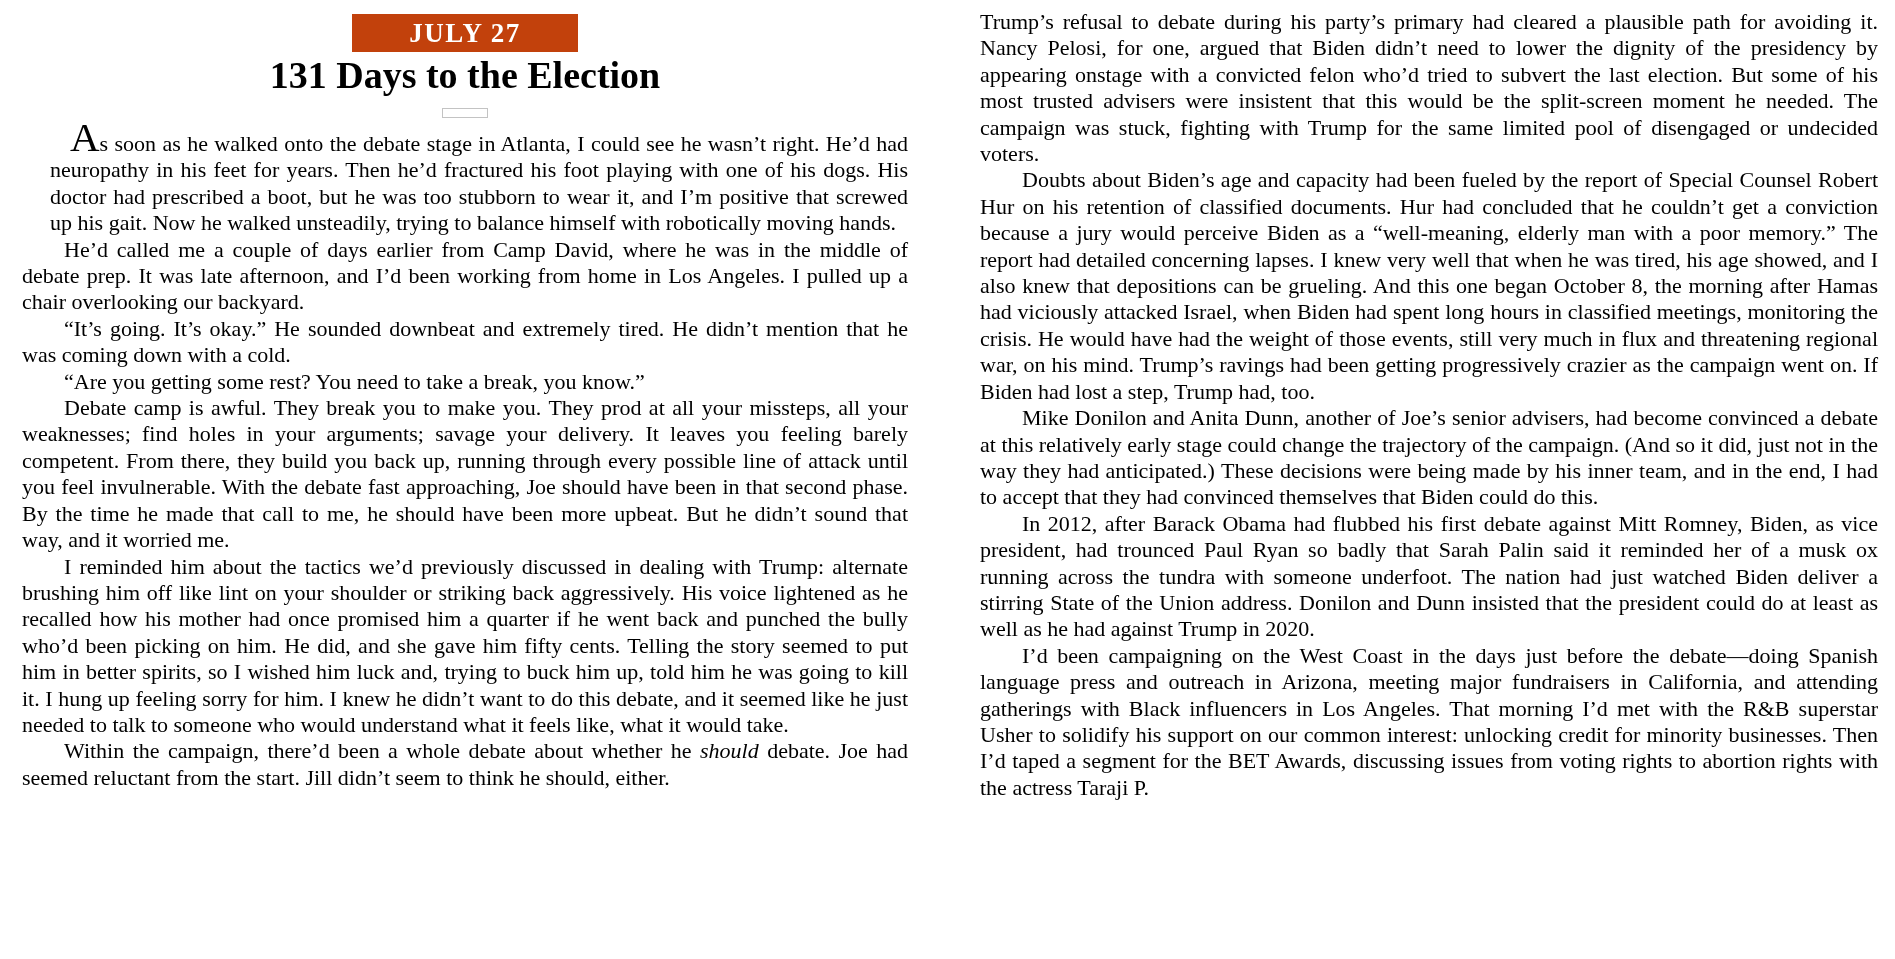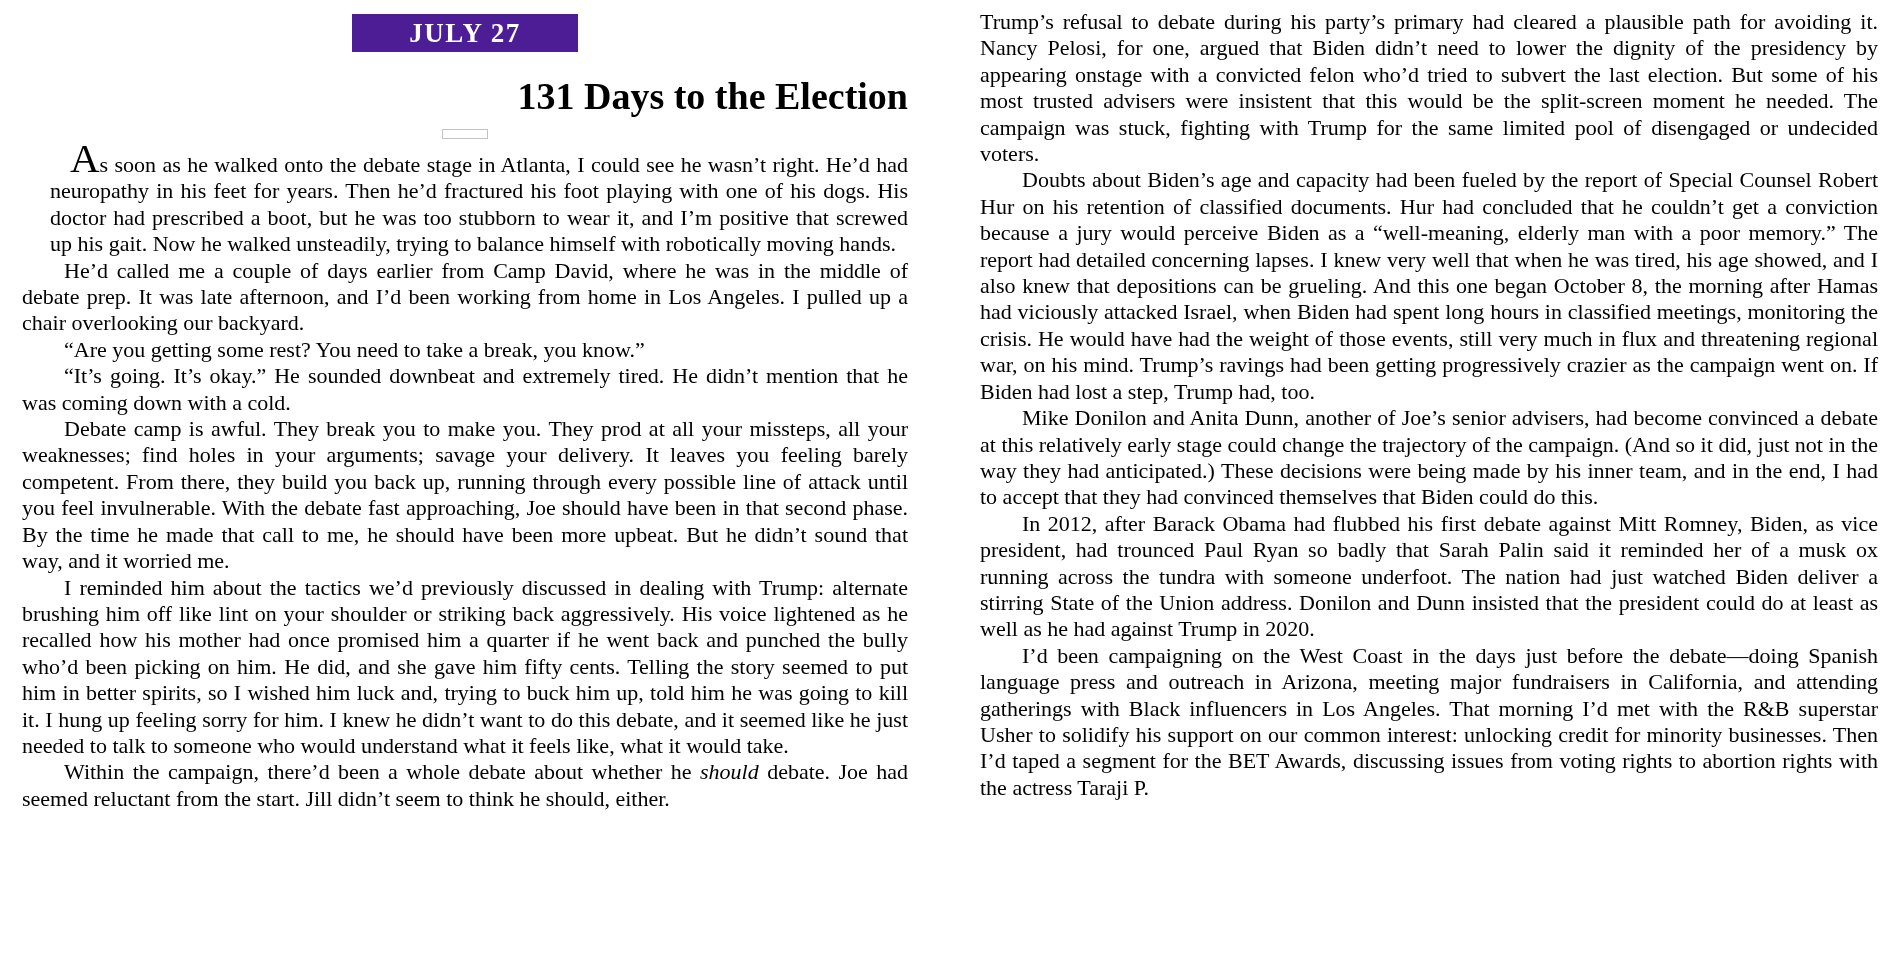--- a/index.html
+++ b/index.html
@@ -14,32 +14,32 @@
     color: #000000;
   }
   .column { position: absolute; top: 0; }
   .column-left  { left: 22px;  width: 886px; }
   .column-right { left: 980px; width: 898px; top: 9px; }
 
   .chapter-header { width: 100%; }
   .date-box {
     width: 226px; height: 38px;
     margin: 14px auto 0 auto;
-    background: #4c1d95;
+    background: #c2410c;
     color: #ffffff;
     display: flex; align-items: center; justify-content: center;
     font-weight: bold;
     font-size: 27px;
     letter-spacing: 1.5px;
   }
   .chapter-title {
-    text-align: right;
+    text-align: center;
     font-size: 38px;
     font-weight: bold;
-    margin-top: 21px;
+    margin-top: 0;
     line-height: 46px;
   }
   .ornament {
     width: 46px; height: 10px;
     border: 1px solid #c3c3c3;
     background: #ffffff;
     margin: 10px auto 0 auto;
   }
 
   p.body-par {
@@ -63,22 +63,22 @@
     <div class="date-box">
       <span>JULY 27</span>
     </div>
     <h1 class="chapter-title">131 Days to the Election</h1>
     <div class="ornament"></div>
   </div>
 
   <p class="body-par opening"><span class="initial-cap">A</span><span>s soon as he walked onto the debate stage in Atlanta, I could see he wasn’t right. He’d had neuropathy in his feet for years. Then he’d fractured his foot playing with one of his dogs. His doctor had prescribed a boot, but he was too stubborn to wear it, and I’m positive that screwed up his gait. Now he walked unsteadily, trying to balance himself with robotically moving hands.</span></p>
 
   <p class="body-par indent">He’d called me a couple of days earlier from Camp David, where he was in the middle of debate prep. It was late afternoon, and I’d been working from home in Los Angeles. I pulled up a chair overlooking our backyard.</p>
+  <p class="body-par indent">“It’s going. It’s okay.” He sounded downbeat and extremely tired. He didn’t mention that he was coming down with a cold.</p>
   <p class="body-par indent">“Are you getting some rest? You need to take a break, you know.”</p>
-  <p class="body-par indent">“It’s going. It’s okay.” He sounded downbeat and extremely tired. He didn’t mention that he was coming down with a cold.</p>
   <p class="body-par indent">Debate camp is awful. They break you to make you. They prod at all your missteps, all your weaknesses; find holes in your arguments; savage your delivery. It leaves you feeling barely competent. From there, they build you back up, running through every possible line of attack until you feel invulnerable. With the debate fast approaching, Joe should have been in that second phase. By the time he made that call to me, he should have been more upbeat. But he didn’t sound that way, and it worried me.</p>
   <p class="body-par indent">I reminded him about the tactics we’d previously discussed in dealing with Trump: alternate brushing him off like lint on your shoulder or striking back aggressively. His voice lightened as he recalled how his mother had once promised him a quarter if he went back and punched the bully who’d been picking on him. He did, and she gave him fifty cents. Telling the story seemed to put him in better spirits, so I wished him luck and, trying to buck him up, told him he was going to kill it. I hung up feeling sorry for him. I knew he didn’t want to do this debate, and it seemed like he just needed to talk to someone who would understand what it feels like, what it would take.</p>
 
   <p class="body-par indent"><span>Within the campaign, there’d been a whole debate about whether he </span><span class="italic">should</span><span> debate. Joe had seemed reluctant from the start. Jill didn’t seem to think he should, either.</span></p>
 </div>
 
 <div class="column column-right">
   <p class="body-par">Trump’s refusal to debate during his party’s primary had cleared a plausible path for avoiding it. Nancy Pelosi, for one, argued that Biden didn’t need to lower the dignity of the presidency by appearing onstage with a convicted felon who’d tried to subvert the last election. But some of his most trusted advisers were insistent that this would be the split-screen moment he needed. The campaign was stuck, fighting with Trump for the same limited pool of disengaged or undecided voters.</p>
   <p class="body-par indent">Doubts about Biden’s age and capacity had been fueled by the report of Special Counsel Robert Hur on his retention of classified documents. Hur had concluded that he couldn’t get a conviction because a jury would perceive Biden as a “well-meaning, elderly man with a poor memory.” The report had detailed concerning lapses. I knew very well that when he was tired, his age showed, and I also knew that depositions can be grueling. And this one began October 8, the morning after Hamas had viciously attacked Israel, when Biden had spent long hours in classified meetings, monitoring the crisis. He would have had the weight of those events, still very much in flux and threatening regional war, on his mind. Trump’s ravings had been getting progressively crazier as the campaign went on. If Biden had lost a step, Trump had, too.</p>
   <p class="body-par indent">Mike Donilon and Anita Dunn, another of Joe’s senior advisers, had become convinced a debate at this relatively early stage could change the trajectory of the campaign. (And so it did, just not in the way they had anticipated.) These decisions were being made by his inner team, and in the end, I had to accept that they had convinced themselves that Biden could do this.</p>

